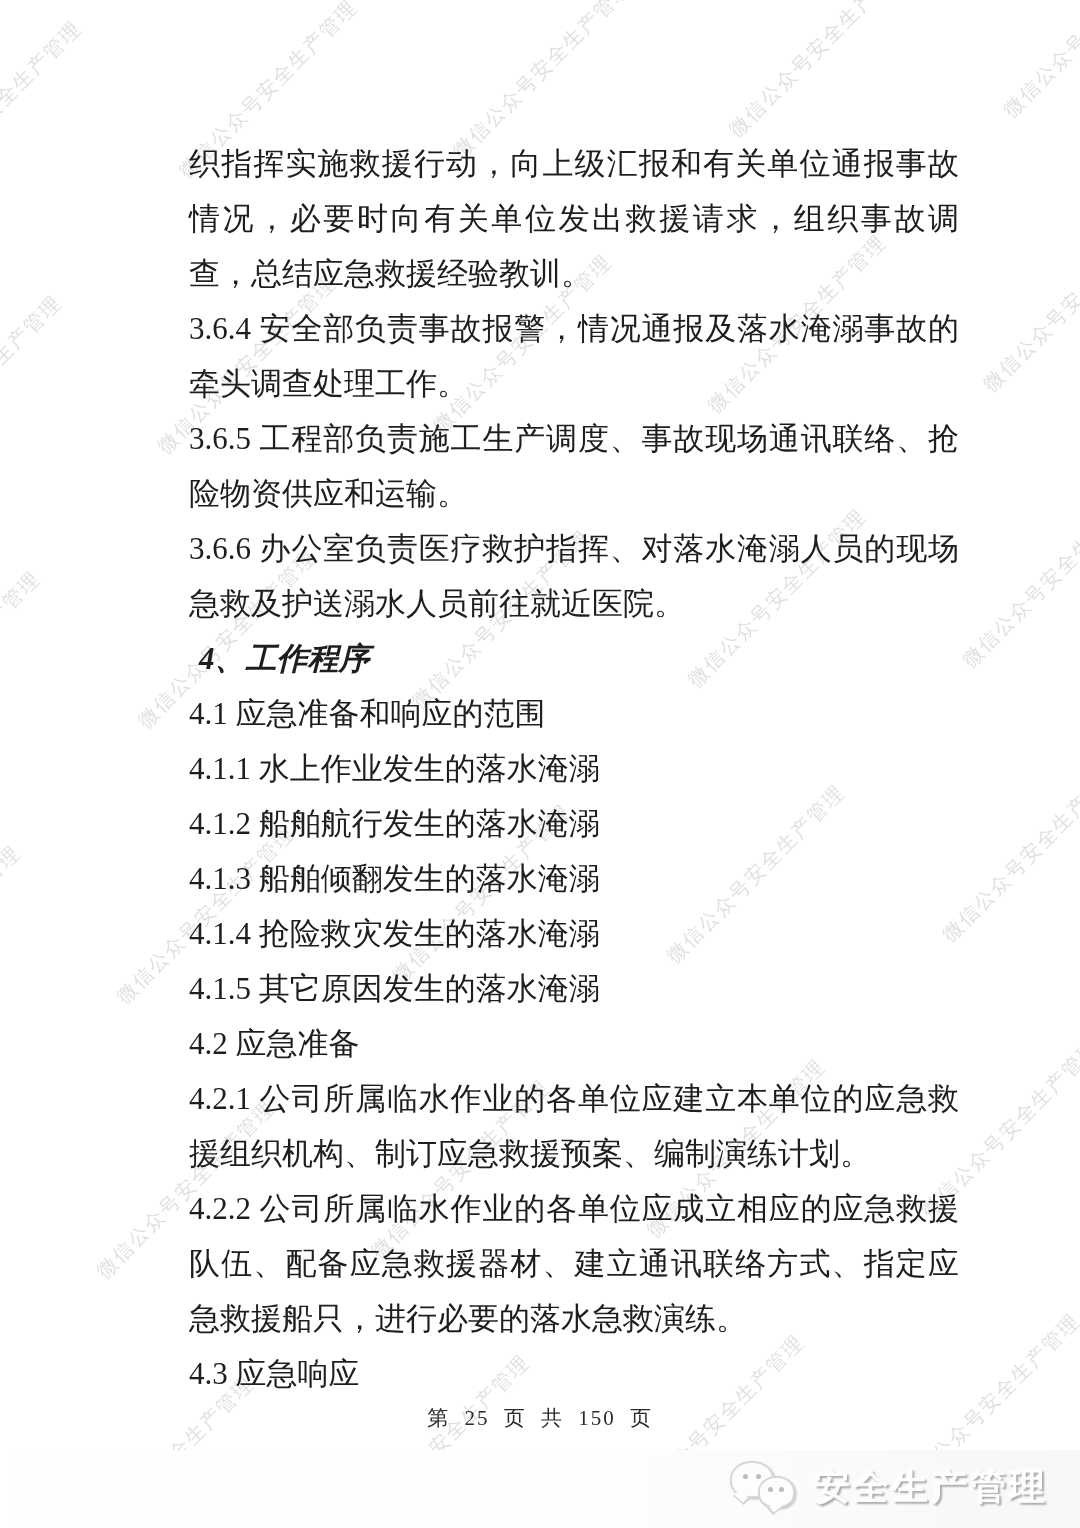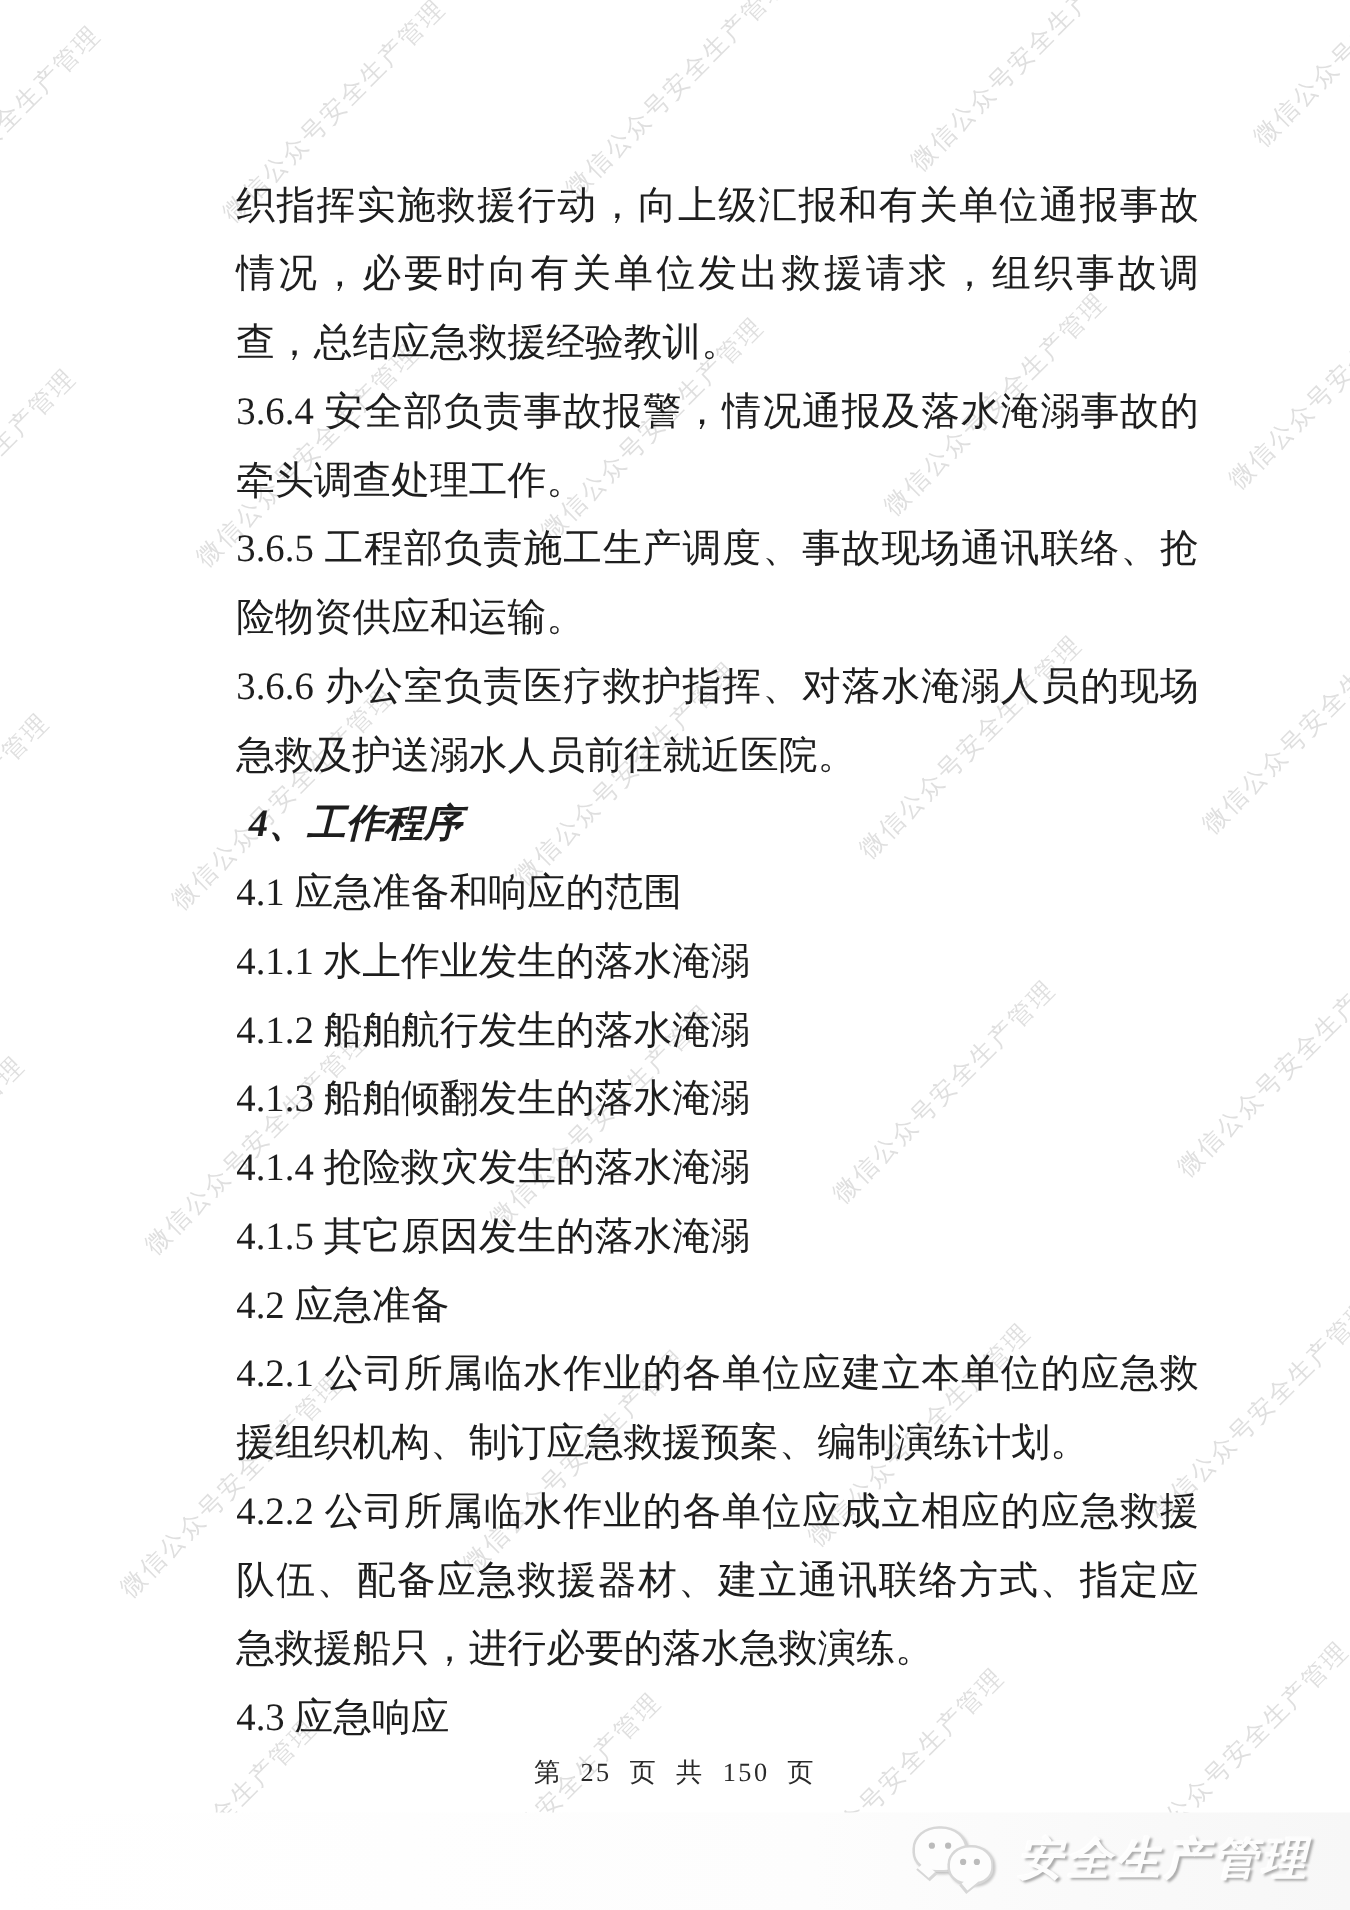--- a/index.html
+++ b/index.html
@@ -79,21 +79,20 @@
     align-items: center;
     gap: 14px;
   }
   .brand-name {
     font-family: "Liberation Sans", "DejaVu Sans", sans-serif;
     font-weight: bold;
     font-size: 36px;
     letter-spacing: 3px;
     color: #fdfdfd;
     text-shadow: 2px 2px 2px rgba(0,0,0,0.32), -1px -1px 1px rgba(255,255,255,1);
-    font-style: italic;
   }
 
   
   .wx-icon { position: relative; width: 72px; height: 58px; }
   .bubble {
     position: absolute;
     background: #fdfdfd;
     border: 2px solid rgba(0,0,0,0.15);
     box-shadow: 1.5px 1.5px 2px rgba(0,0,0,0.20);
     border-radius: 48% 48% 44% 44%;

